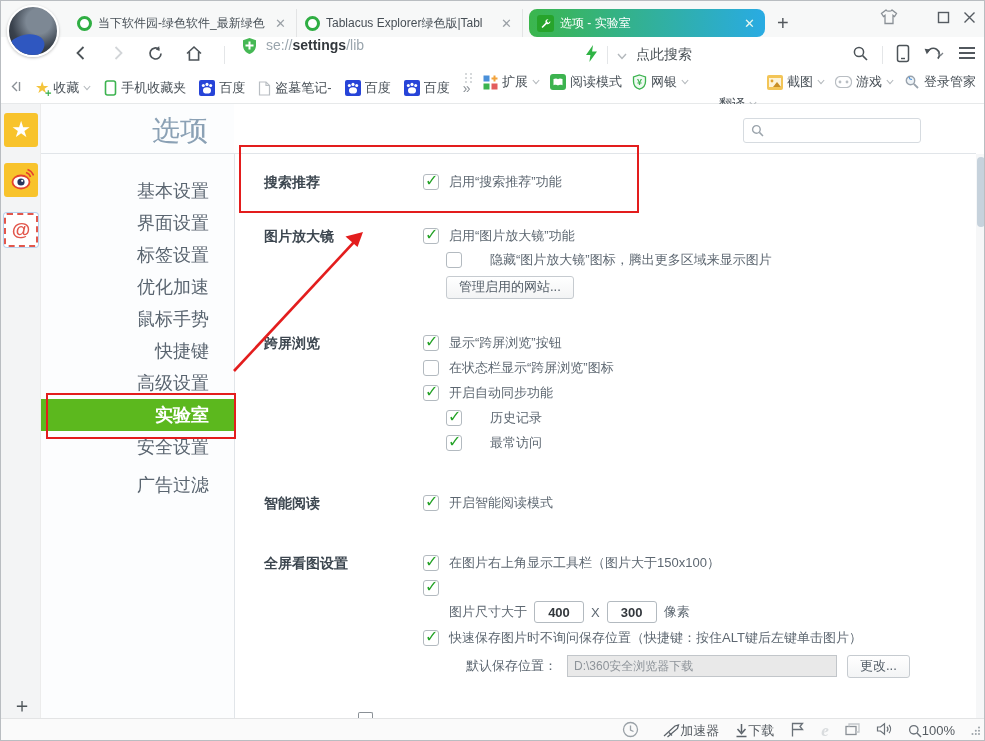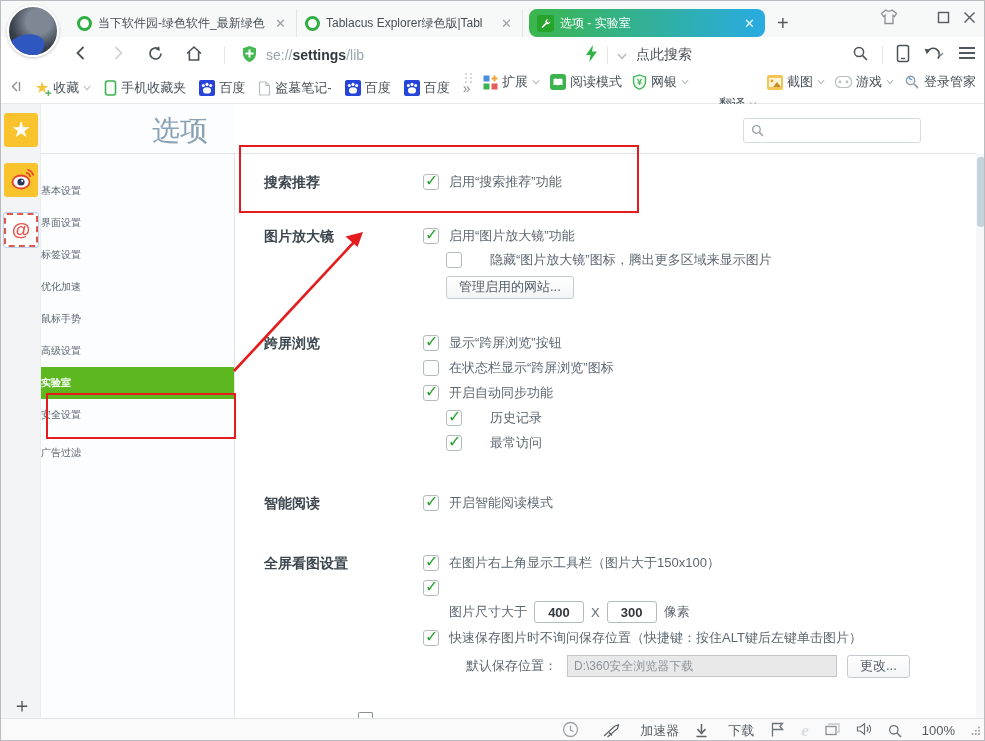--- a/index.html
+++ b/index.html
@@ -22,21 +22,21 @@
   .tab.active .x{color:#eaf8f0;}
   .o-logo{width:15px;height:15px;border:3px solid #2fae43;border-radius:50%;background:#fff;}
   .wrench-badge{width:17px;height:17px;border-radius:3px;background:#27a42b;display:flex;align-items:center;justify-content:center;}
   #newtab{margin-left:12px;font-size:20px;color:#53585d;align-self:center;line-height:1;}
   #winctrl{position:absolute;right:10px;top:0;height:36px;display:flex;align-items:center;gap:13px;}
 
   
   #navbar{position:absolute;left:0;top:36px;width:985px;height:36px;background:#fff;}
   #nav-left{position:absolute;left:72px;top:0;height:36px;display:flex;align-items:center;gap:21px;}
   .vsep{width:1px;height:18px;background:#e4e6e8;}
-  #urlbox{position:absolute;left:240px;top:0;height:36px;display:flex;align-items:center;gap:8px;font-size:14px;}
+  #urlbox{position:absolute;left:240px;top:0;height:36px;display:flex;gap:8px;font-size:14px;}
   .url-dim{color:#9aa5ad;} .url-host{color:#33383d;font-weight:bold;}
   #nav-mid{position:absolute;left:584px;top:0;height:36px;display:flex;align-items:center;gap:9px;font-size:14px;color:#4c5archive358;}
   #search-hint{color:#4c5358;}
   #nav-right{position:absolute;right:10px;top:0;height:36px;display:flex;align-items:center;gap:13px;}
 
   
   #bmbar{position:absolute;left:0;top:72px;width:985px;height:31px;background:#fff;border-bottom:1px solid #e7e9ea;}
   #bm-left{position:absolute;left:8px;top:0;height:30px;display:flex;align-items:center;gap:13px;font-size:13px;color:#474f56;}
   #bm-right{position:absolute;right:10px;top:0;height:30px;display:flex;align-items:flex-start;gap:10px;font-size:13px;color:#474f56;}
   .bm{display:flex;align-items:center;gap:4px;white-space:nowrap;}
@@ -54,21 +54,21 @@
   #strip-star{top:9px;background:#f8c32c;color:#fff;font-size:22px;}
   #strip-weibo{top:59px;background:#f8c32c;}
   #strip-at{top:109px;background:#fff;border:2px dashed #e2574c;color:#e2574c;font-size:19px;font-weight:bold;box-shadow:0 0 0 1px rgba(74,144,226,.35);}
   #strip-plus{position:absolute;left:11px;top:588px;font-size:20px;color:#4c5358;}
 
   #sidebar{position:absolute;left:40px;top:0;width:193px;height:614px;background:#fcfdfe;}
   #page-title{position:absolute;top:8px;right:26px;font-size:28px;color:#8ba1b5;}
   #hline{position:absolute;left:40px;top:49px;width:935px;height:1px;background:#e1e5e9;}
   #vline{position:absolute;left:233px;top:49px;width:1px;height:565px;background:#e1e5e9;}
   #nav-list{position:absolute;left:0;top:71px;width:193px;margin:0;padding:0;list-style:none;}
-  #nav-list li{height:32px;line-height:32px;padding-right:25px;font-size:10px;color:#5a6570;}
+  #nav-list li{height:32px;line-height:32px;text-align:right;padding-right:25px;font-size:18px;color:#5a6570;}
   #nav-list li.gap{margin-top:6px;}
   #nav-list li.active{background:#5cb81e;color:#fff;font-weight:bold;}
 
   #content{position:absolute;left:233px;top:0;width:742px;height:614px;}
   #opt-search{position:absolute;left:509px;top:14px;width:178px;height:25px;border:1px solid #d6dbe0;border-radius:3px;background:#fff;display:flex;align-items:center;padding-left:7px;}
   .sec-label{position:absolute;left:30px;height:24px;line-height:24px;font-size:14px;font-weight:bold;color:#3d4750;}
   .row{position:absolute;left:189px;height:24px;display:flex;align-items:center;gap:10px;font-size:13px;color:#5d6771;white-space:nowrap;}
   .row.ind{left:212px;gap:28px;}
   .cb{width:16px;height:16px;border:1px solid #b3bac0;border-radius:3px;background:#fff;position:relative;flex:none;}
   .cb.on::after{content:"✓";position:absolute;left:1px;top:-4px;font-size:16px;font-weight:bold;color:#23a226;}
@@ -83,21 +83,21 @@
   #anno-rect2{left:45px;top:289px;width:190px;height:46px;}
   #anno-arrow{position:absolute;left:220px;top:115px;width:160px;height:170px;z-index:40;pointer-events:none;}
 
   
   #scrollbar{position:absolute;right:0;top:50px;width:10px;height:564px;background:#f6f7f8;}
   #scroll-thumb{position:absolute;left:1px;top:3px;width:8px;height:70px;border-radius:4px;background:#c6d2dc;}
 
   
   #statusbar{position:absolute;left:0;top:717px;width:985px;height:24px;background:#fafafa;border-top:1px solid #e3e4e5;}
   #sb-right{position:absolute;right:6px;top:0;height:23px;display:flex;align-items:center;gap:16px;font-size:13px;color:#555b61;}
-  .sb-item{display:flex;align-items:center;gap:20px;white-space:nowrap;}
+  .sb-item{display:flex;align-items:center;gap:0;white-space:nowrap;}
   .ie-e{font-family:"Liberation Serif",serif;font-style:italic;font-size:17px;color:#d9dcde;font-weight:bold;}
 </style>
 </head>
 <body>
 
 <div id="app">
 
   <div id="titlebar">
     <div id="avatar"></div>
     <div id="tabs">
@@ -385,20 +385,21 @@
     </div>
 
     <div id="sidebar">
       <div id="page-title">选项</div>
       <ul id="nav-list">
         <li>基本设置</li>
         <li>界面设置</li>
         <li>标签设置</li>
         <li>优化加速</li>
         <li>鼠标手势</li>
+        <li>快捷键</li>
         <li>高级设置</li>
         <li class="active">实验室</li>
         <li>安全设置</li>
         <li class="gap">广告过滤</li>
       </ul>
     </div>
 
     <div id="hline"></div>
     <div id="vline"></div>
 

